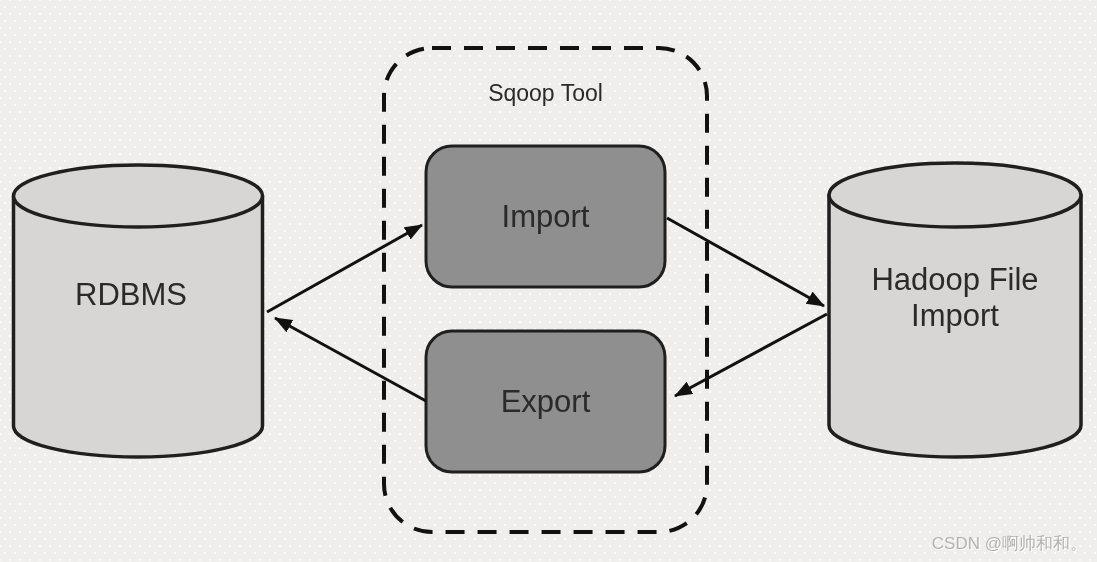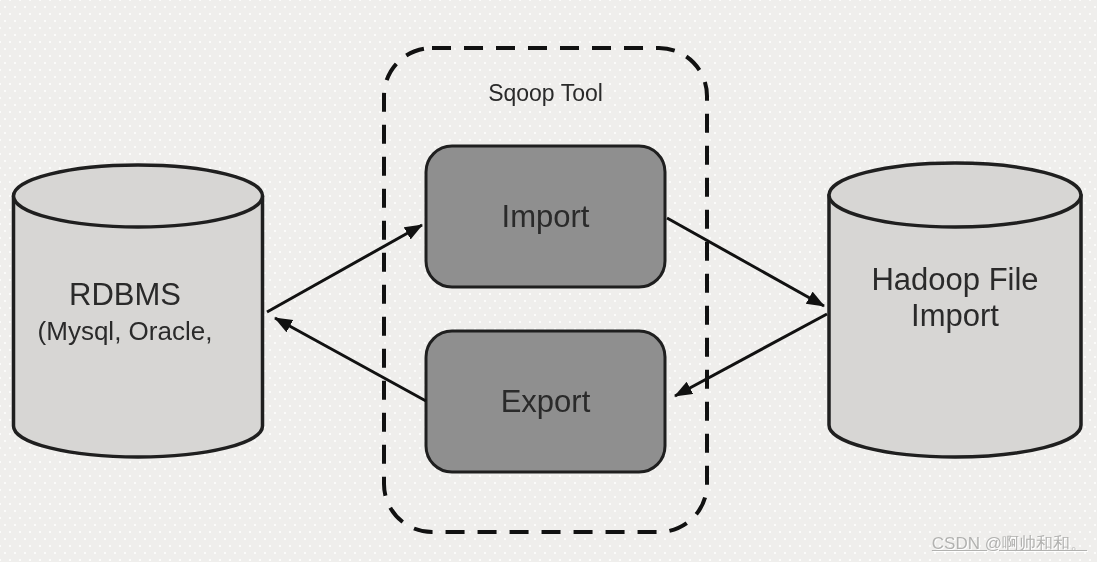--- a/index.html
+++ b/index.html
@@ -45,32 +45,31 @@
     font-size: 31px;
   }
   .box-label.import { top: 146px; }
   .box-label.export { top: 331px; border-radius: 12px; }
   .cyl-label {
     display: flex; flex-direction: column;
     align-items: center; justify-content: flex-start;
   }
   .cyl-label .title-line { font-size: 31px; line-height: 37px; }
   .cyl-label .sub-line   { font-size: 26px; line-height: 37px; }
-  .rdbms-label  { left: 0;  top: 276px; width: 250px; }
+  .rdbms-label  { left: 6px;  top: 276px; width: 250px; }
   .hadoop-label { left: 829px; top: 262px; width: 252px; align-items: center; }
   .hadoop-label .title-line { line-height: 36px; }
   .hadoop-label .sub-line   { line-height: 34px; }
   .watermark {
     position: absolute;
     right: 10px; bottom: 7px;
     font-size: 17px;
     color: #b2b2b0;
     text-shadow: 1px 1px 0 #ffffff;
     text-align: right;
-    text-decoration: underline;
   }
 </style>
 </head>
 <body>
 
 <div class="stage">
 
   <svg class="shapes" viewBox="0 0 1097 562">
     <defs>
       <marker id="arrowhead" markerUnits="userSpaceOnUse" markerWidth="20" markerHeight="16" refX="17" refY="7" orient="auto">
@@ -96,21 +95,20 @@
   </svg>
 
   <div class="label sqoop-title">Sqoop Tool</div>
 
   <div class="label box-label import">Import</div>
 
   <div class="label box-label export">Export</div>
 
   <div class="label cyl-label rdbms-label">
     <span class="title-line">RDBMS</span>
-    <span class="sub-line">(Mysql, Oracle,</span>
   </div>
 
   <div class="label cyl-label hadoop-label">
     <span class="title-line">Hadoop File</span>
     <span class="title-line">Import</span>
   </div>
 
   <div class="watermark">CSDN @啊帅和和。</div>
 </div>
 

